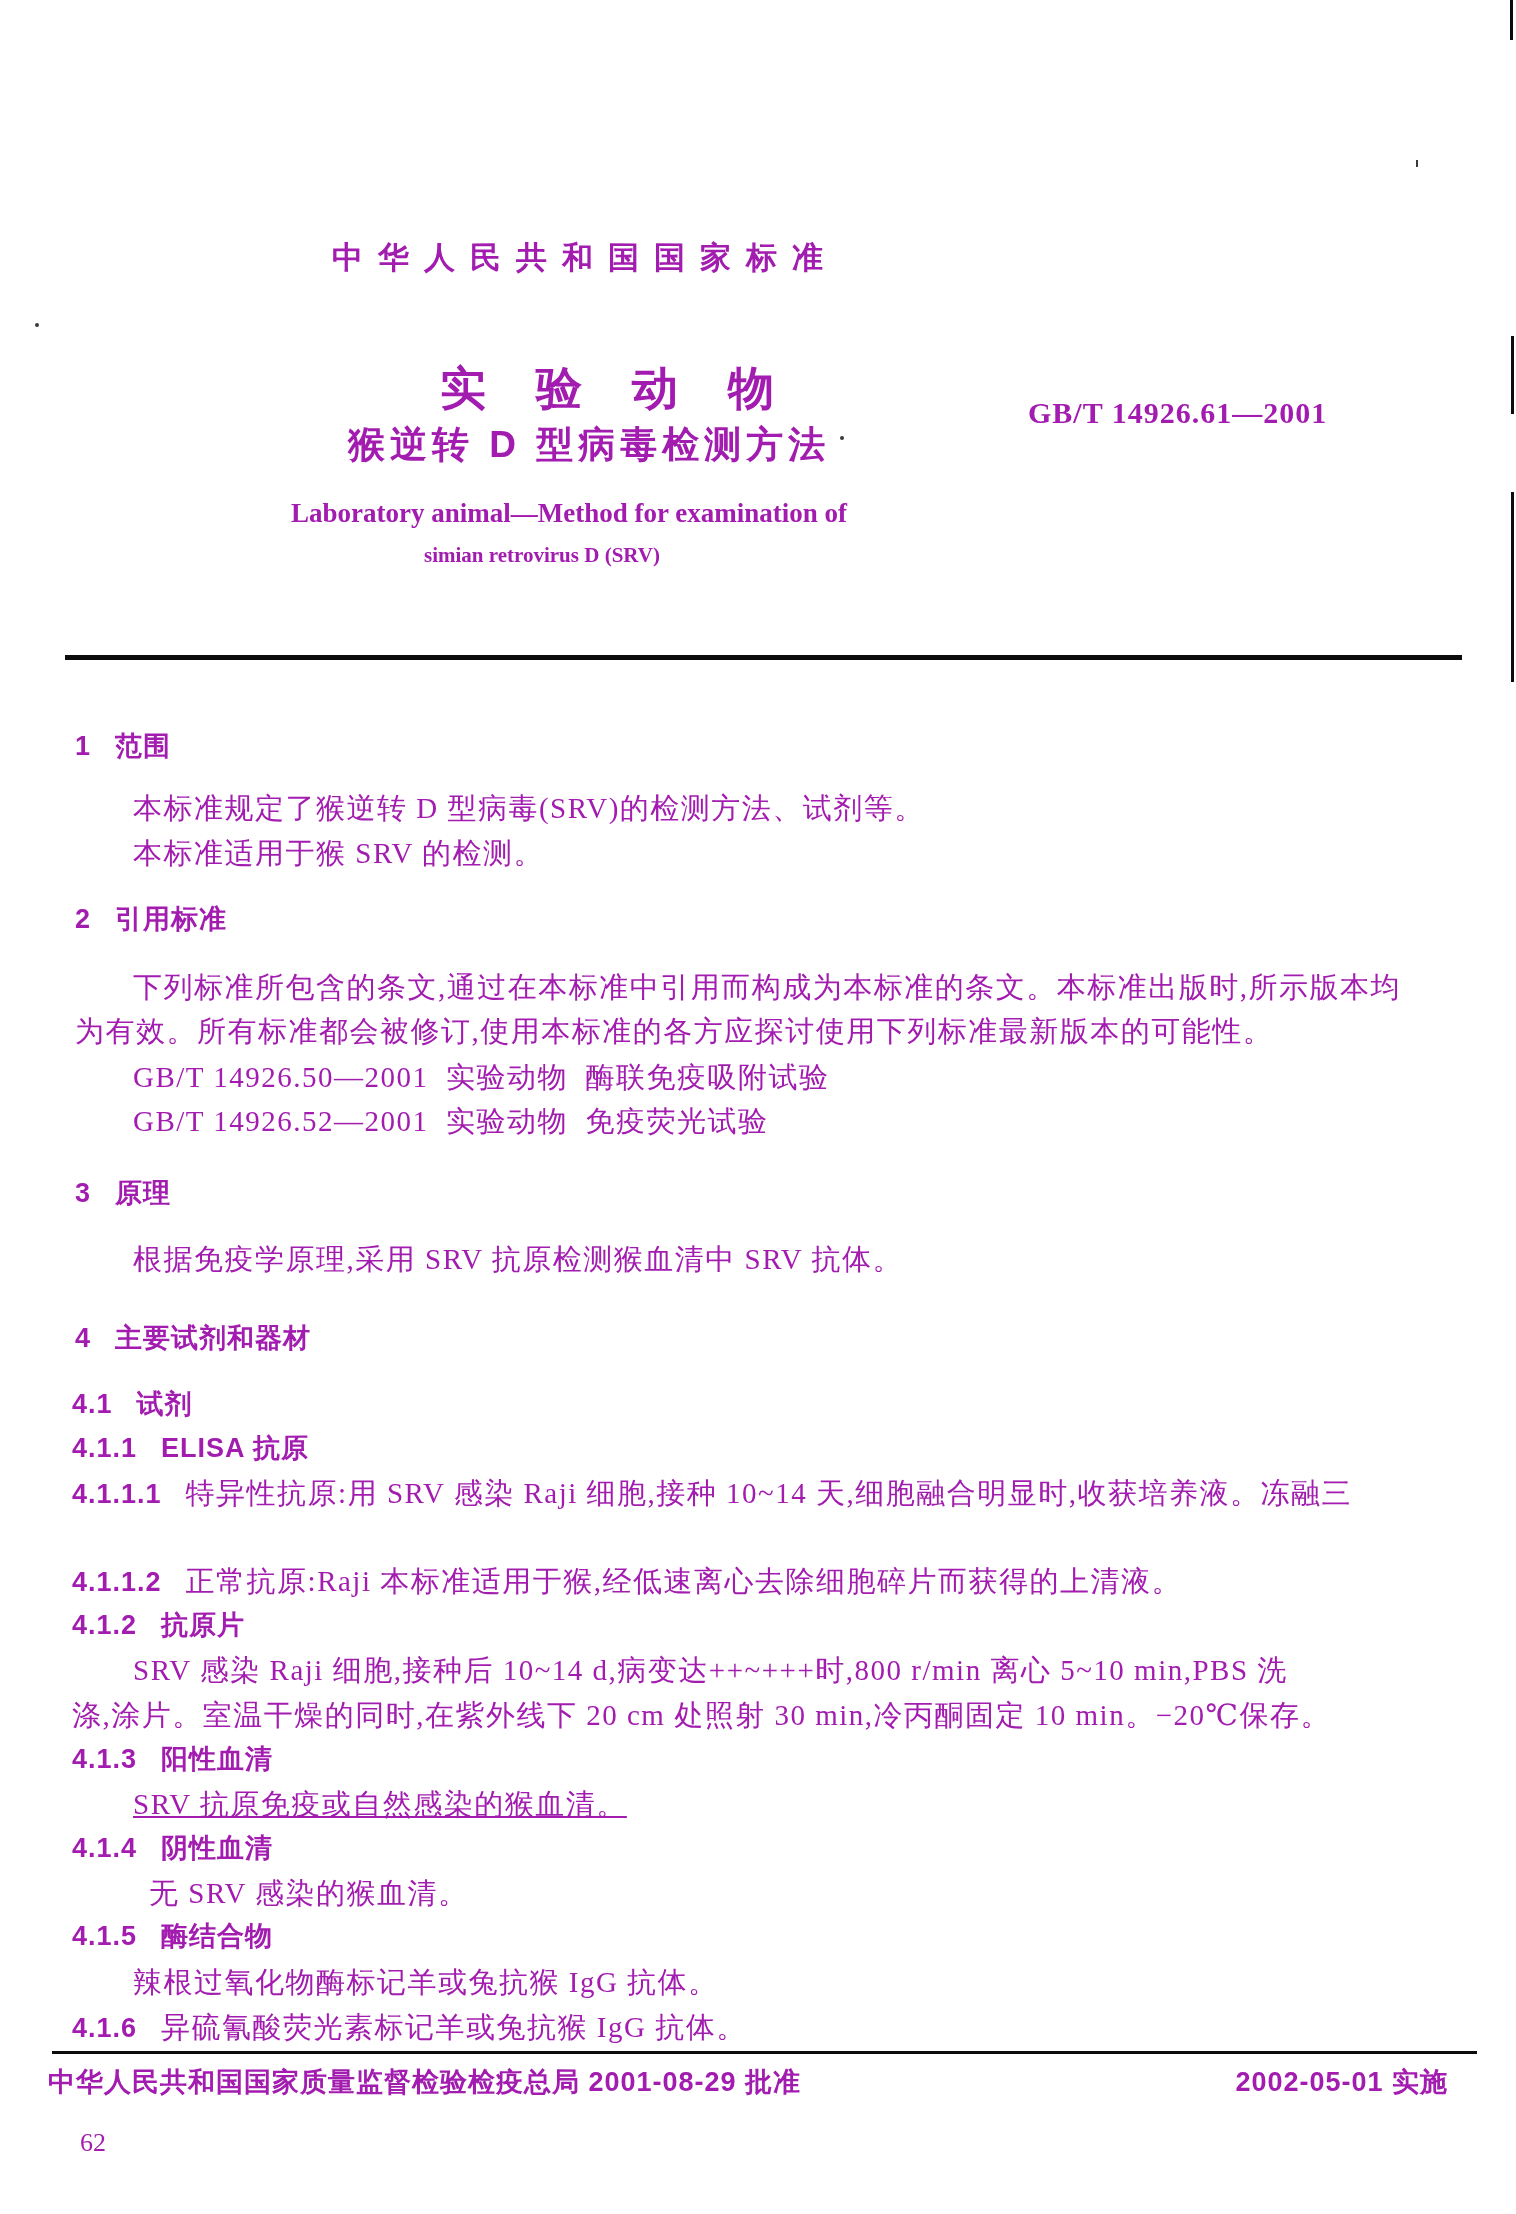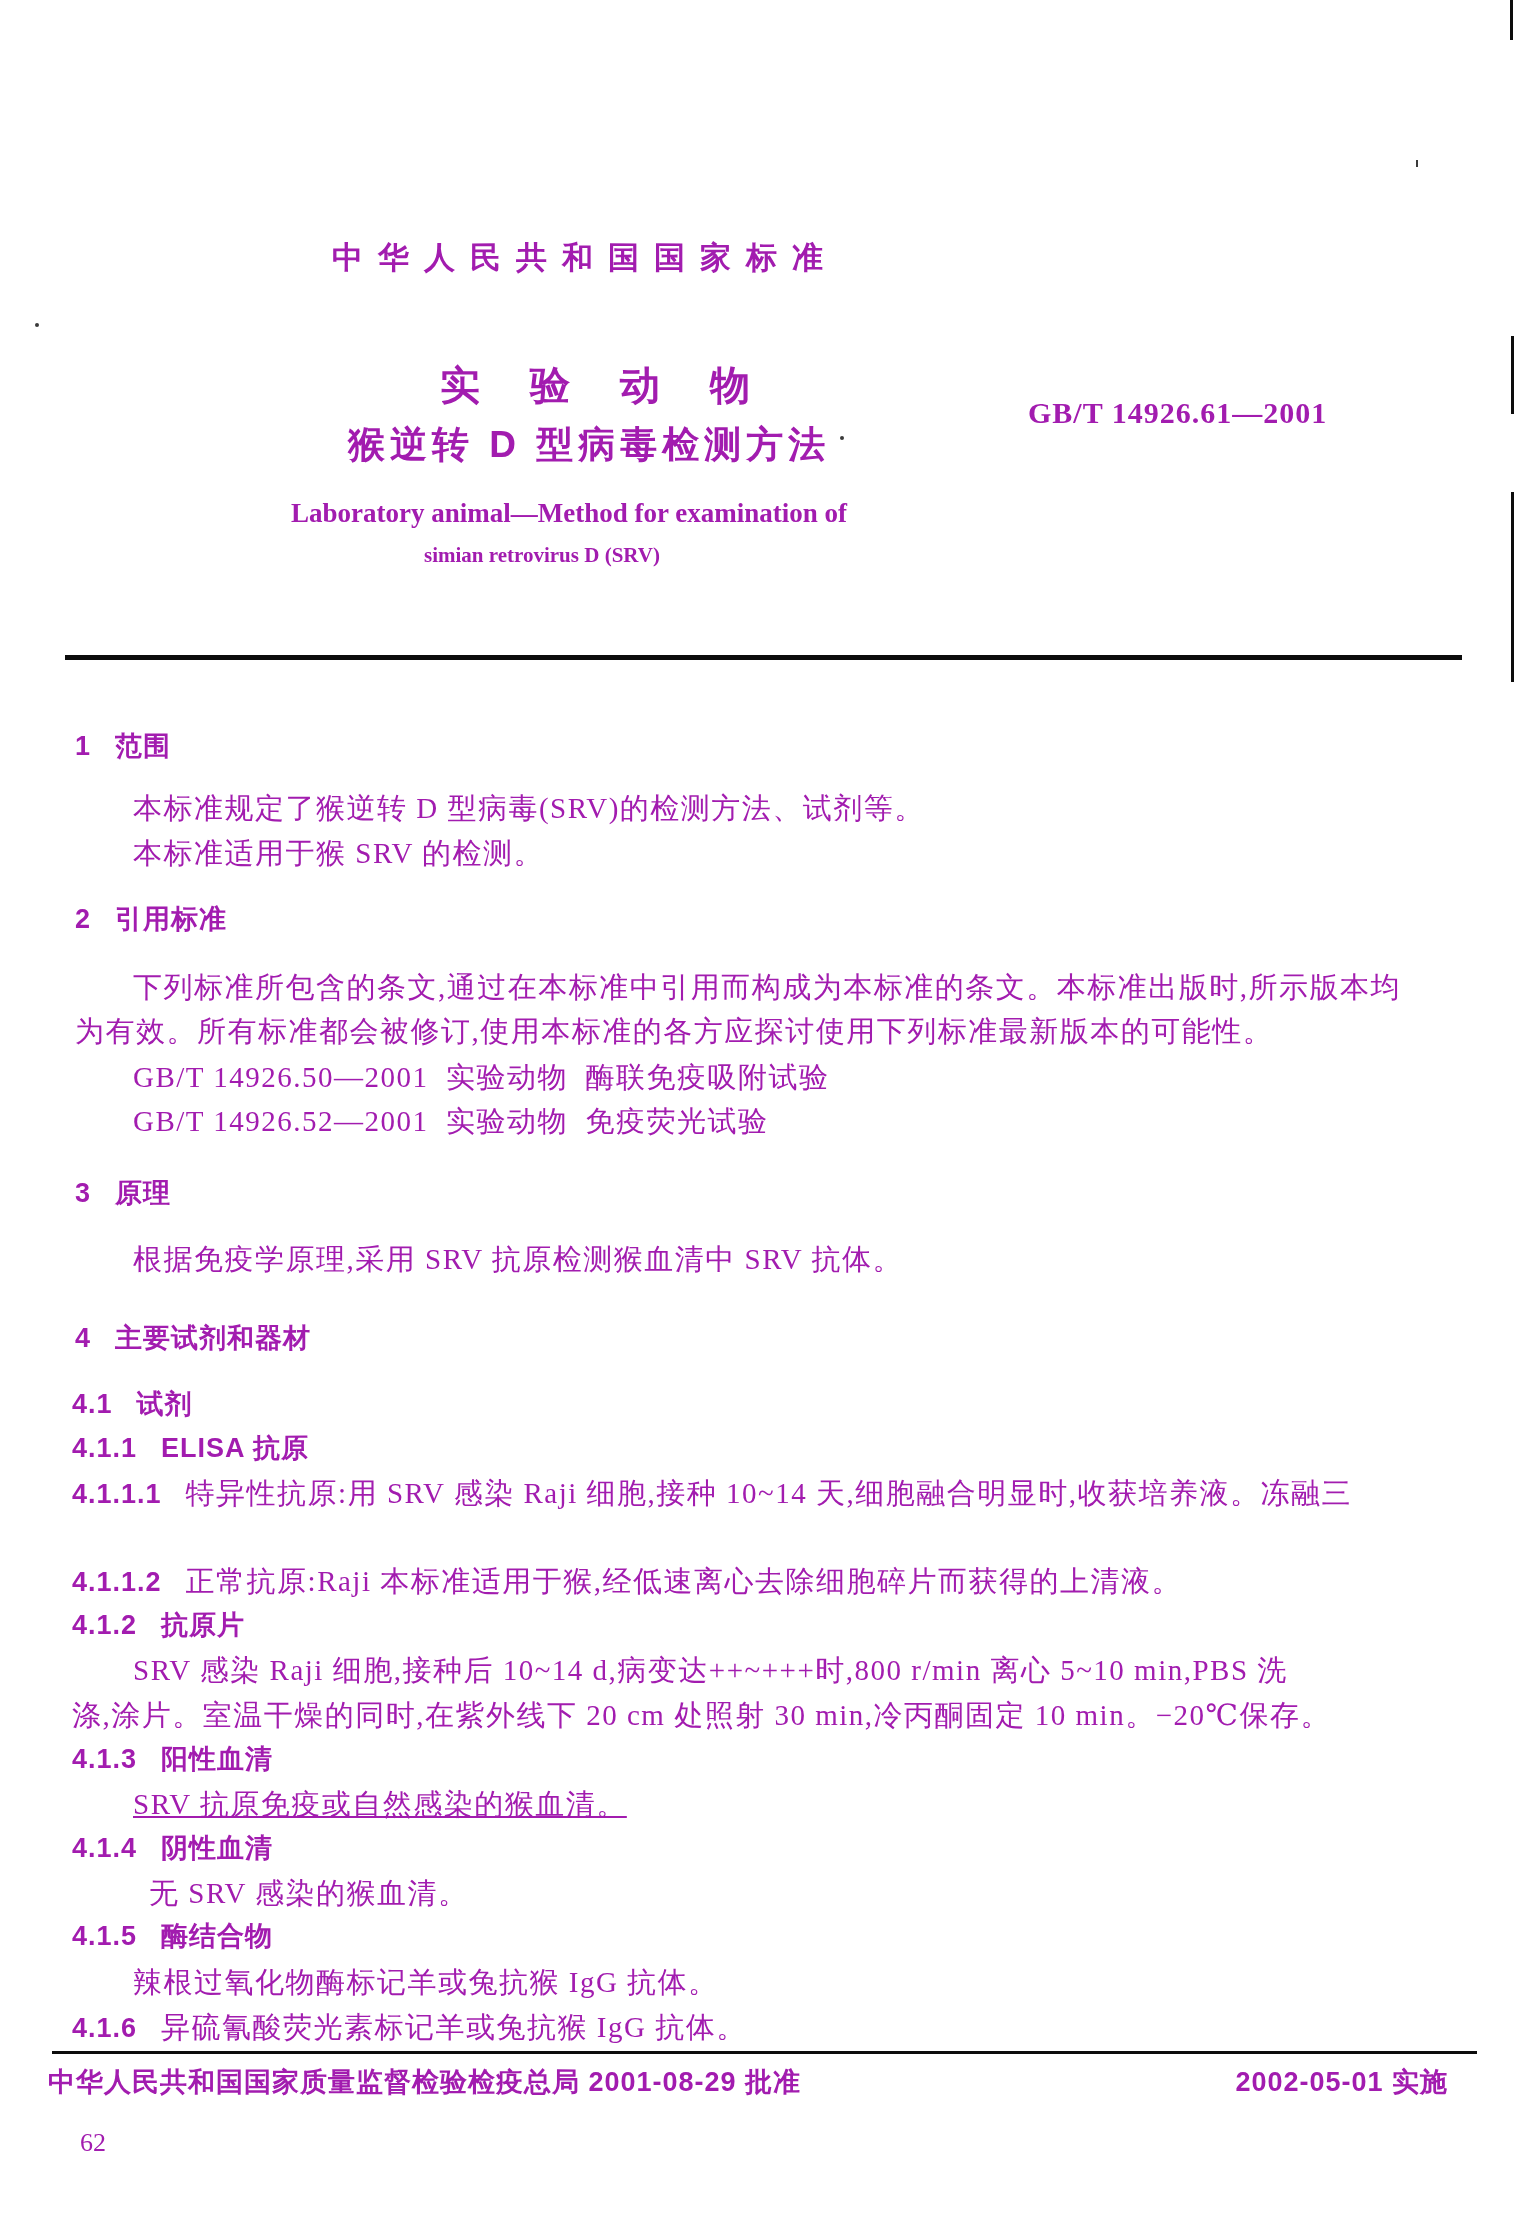--- a/index.html
+++ b/index.html
@@ -10,21 +10,21 @@
     background:#ffffff;
     overflow:hidden;
     color:#a21caf;
   }
   .abs{position:absolute;white-space:pre;}
   .serif{font-family:"Liberation Serif","DejaVu Serif",serif;}
   .hei{font-family:"Liberation Sans","DejaVu Sans",sans-serif;font-weight:700;}
 
   
   .banner{left:332px;top:237px;font-size:31px;letter-spacing:15px;}
-  .title-cn-1{left:440px;top:358px;font-size:40px;letter-spacing:50px;}
+  .title-cn-1{left:440px;top:358px;font-size:46px;letter-spacing:50px;}
   .title-cn-2{left:348px;top:420px;font-size:37px;letter-spacing:5px;}
   .std-code{left:1028px;top:396px;font-size:30px;font-weight:700;letter-spacing:1px;font-family:"Liberation Serif","DejaVu Serif",serif;}
   .title-en-1{left:291px;top:498px;font-size:27px;font-weight:700;}
   .title-en-2{left:424px;top:543px;font-size:21px;font-weight:700;}
 
   
   .rule-thick{left:65px;top:655px;width:1397px;height:5px;background:#0c0c0c;}
   .rule-thin{left:52px;top:2051px;width:1425px;height:3px;background:#0c0c0c;}
 
   

